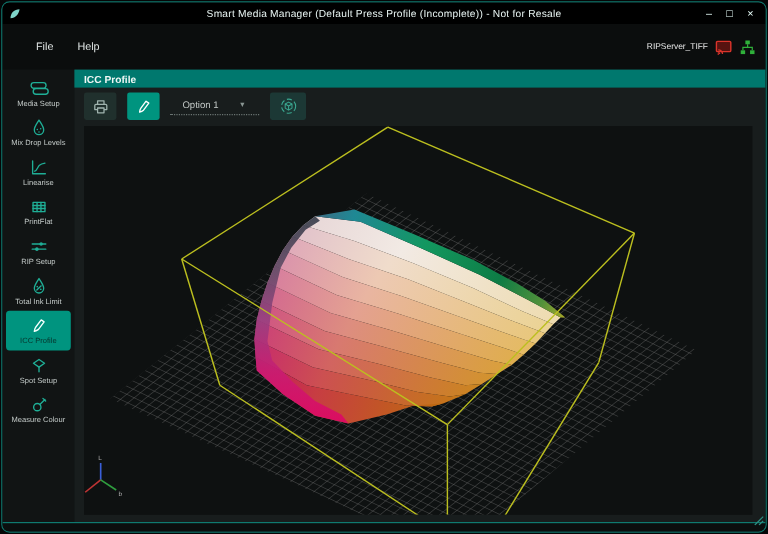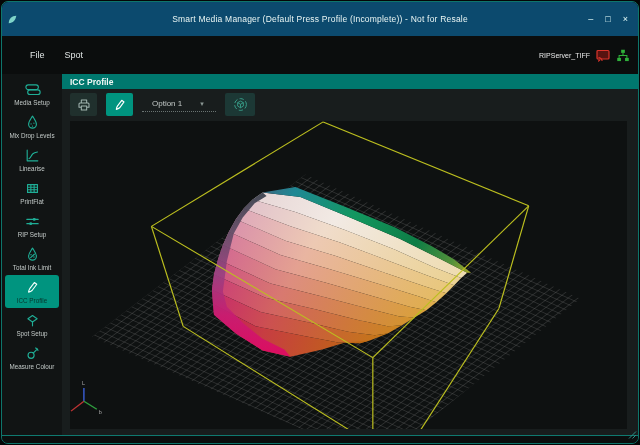--- a/index.html
+++ b/index.html
@@ -1,19 +1,19 @@
 <!DOCTYPE html>
 <html><head>
 <meta charset="utf-8">
 <style>
   html,body{margin:0;padding:0;background:#050607;font-family:"Liberation Sans",sans-serif;-webkit-font-smoothing:antialiased;}
   *{box-sizing:border-box;}
   .window{position:relative;width:638px;height:443px;margin:1px;background:#101414;border:1px solid #0e756b;border-radius:7px;overflow:hidden;display:flex;flex-direction:column;}
   
-  .titlebar{height:34px;background:#0c4a6e;display:flex;align-items:center;position:relative;flex:0 0 auto;}
+  .titlebar{height:18px;background:#000000;display:flex;align-items:center;position:relative;flex:0 0 auto;}
   .app-icon{margin-left:5px;display:flex;}
   .title-text{position:absolute;left:0;right:0;text-align:center;font-size:8.5px;color:#eaf6f4;letter-spacing:.2px;}
   .win-controls{margin-left:auto;display:flex;align-items:center;gap:12px;padding-right:10px;z-index:2;}
   .win-btn{font-size:9px;color:#e8fffb;line-height:1;cursor:default;}
   
   .menubar{height:38px;background:#0b0d0d;display:flex;align-items:center;font-size:9px;color:#e0e5e4;flex:0 0 auto;}
   .menu-item{padding:0 10px;}
   .menu-item:first-child{margin-left:18px;}
   .menubar-right{margin-left:auto;display:flex;align-items:center;gap:6px;padding-right:8px;}
   .server-label{font-size:7px;color:#e9e9e9;}
@@ -52,21 +52,21 @@
     <span class="title-text">Smart Media Manager (Default Press Profile (Incomplete)) - Not for Resale</span>
     <span class="win-controls">
       <span class="win-btn">–</span>
       <span class="win-btn">□</span>
       <span class="win-btn">×</span>
     </span>
   </div>
 
   <div class="menubar">
     <span class="menu-item">File</span>
-    <span class="menu-item">Spot</span>
+    <span class="menu-item">Help</span>
     <span class="menubar-right">
       <span class="server-label">RIPServer_TIFF</span>
       <span style="display:flex;">
         <svg width="14" height="13" viewBox="0 0 14 13">
             <rect x="1" y="1.5" width="12" height="8.5" rx="1" fill="#571310" stroke="#da342b" stroke-width="1.2"></rect>
             <path d="M2.5 8.5a3.6 3.6 0 0 1 3.6 3.6M2.5 10.8a1.3 1.3 0 0 1 1.3 1.3" fill="none" stroke="#da342b" stroke-width="1.1"></path>
             <circle cx="2.6" cy="12" r="0.7" fill="#da342b"></circle>
           </svg>
       </span>
       <span style="display:flex;">

